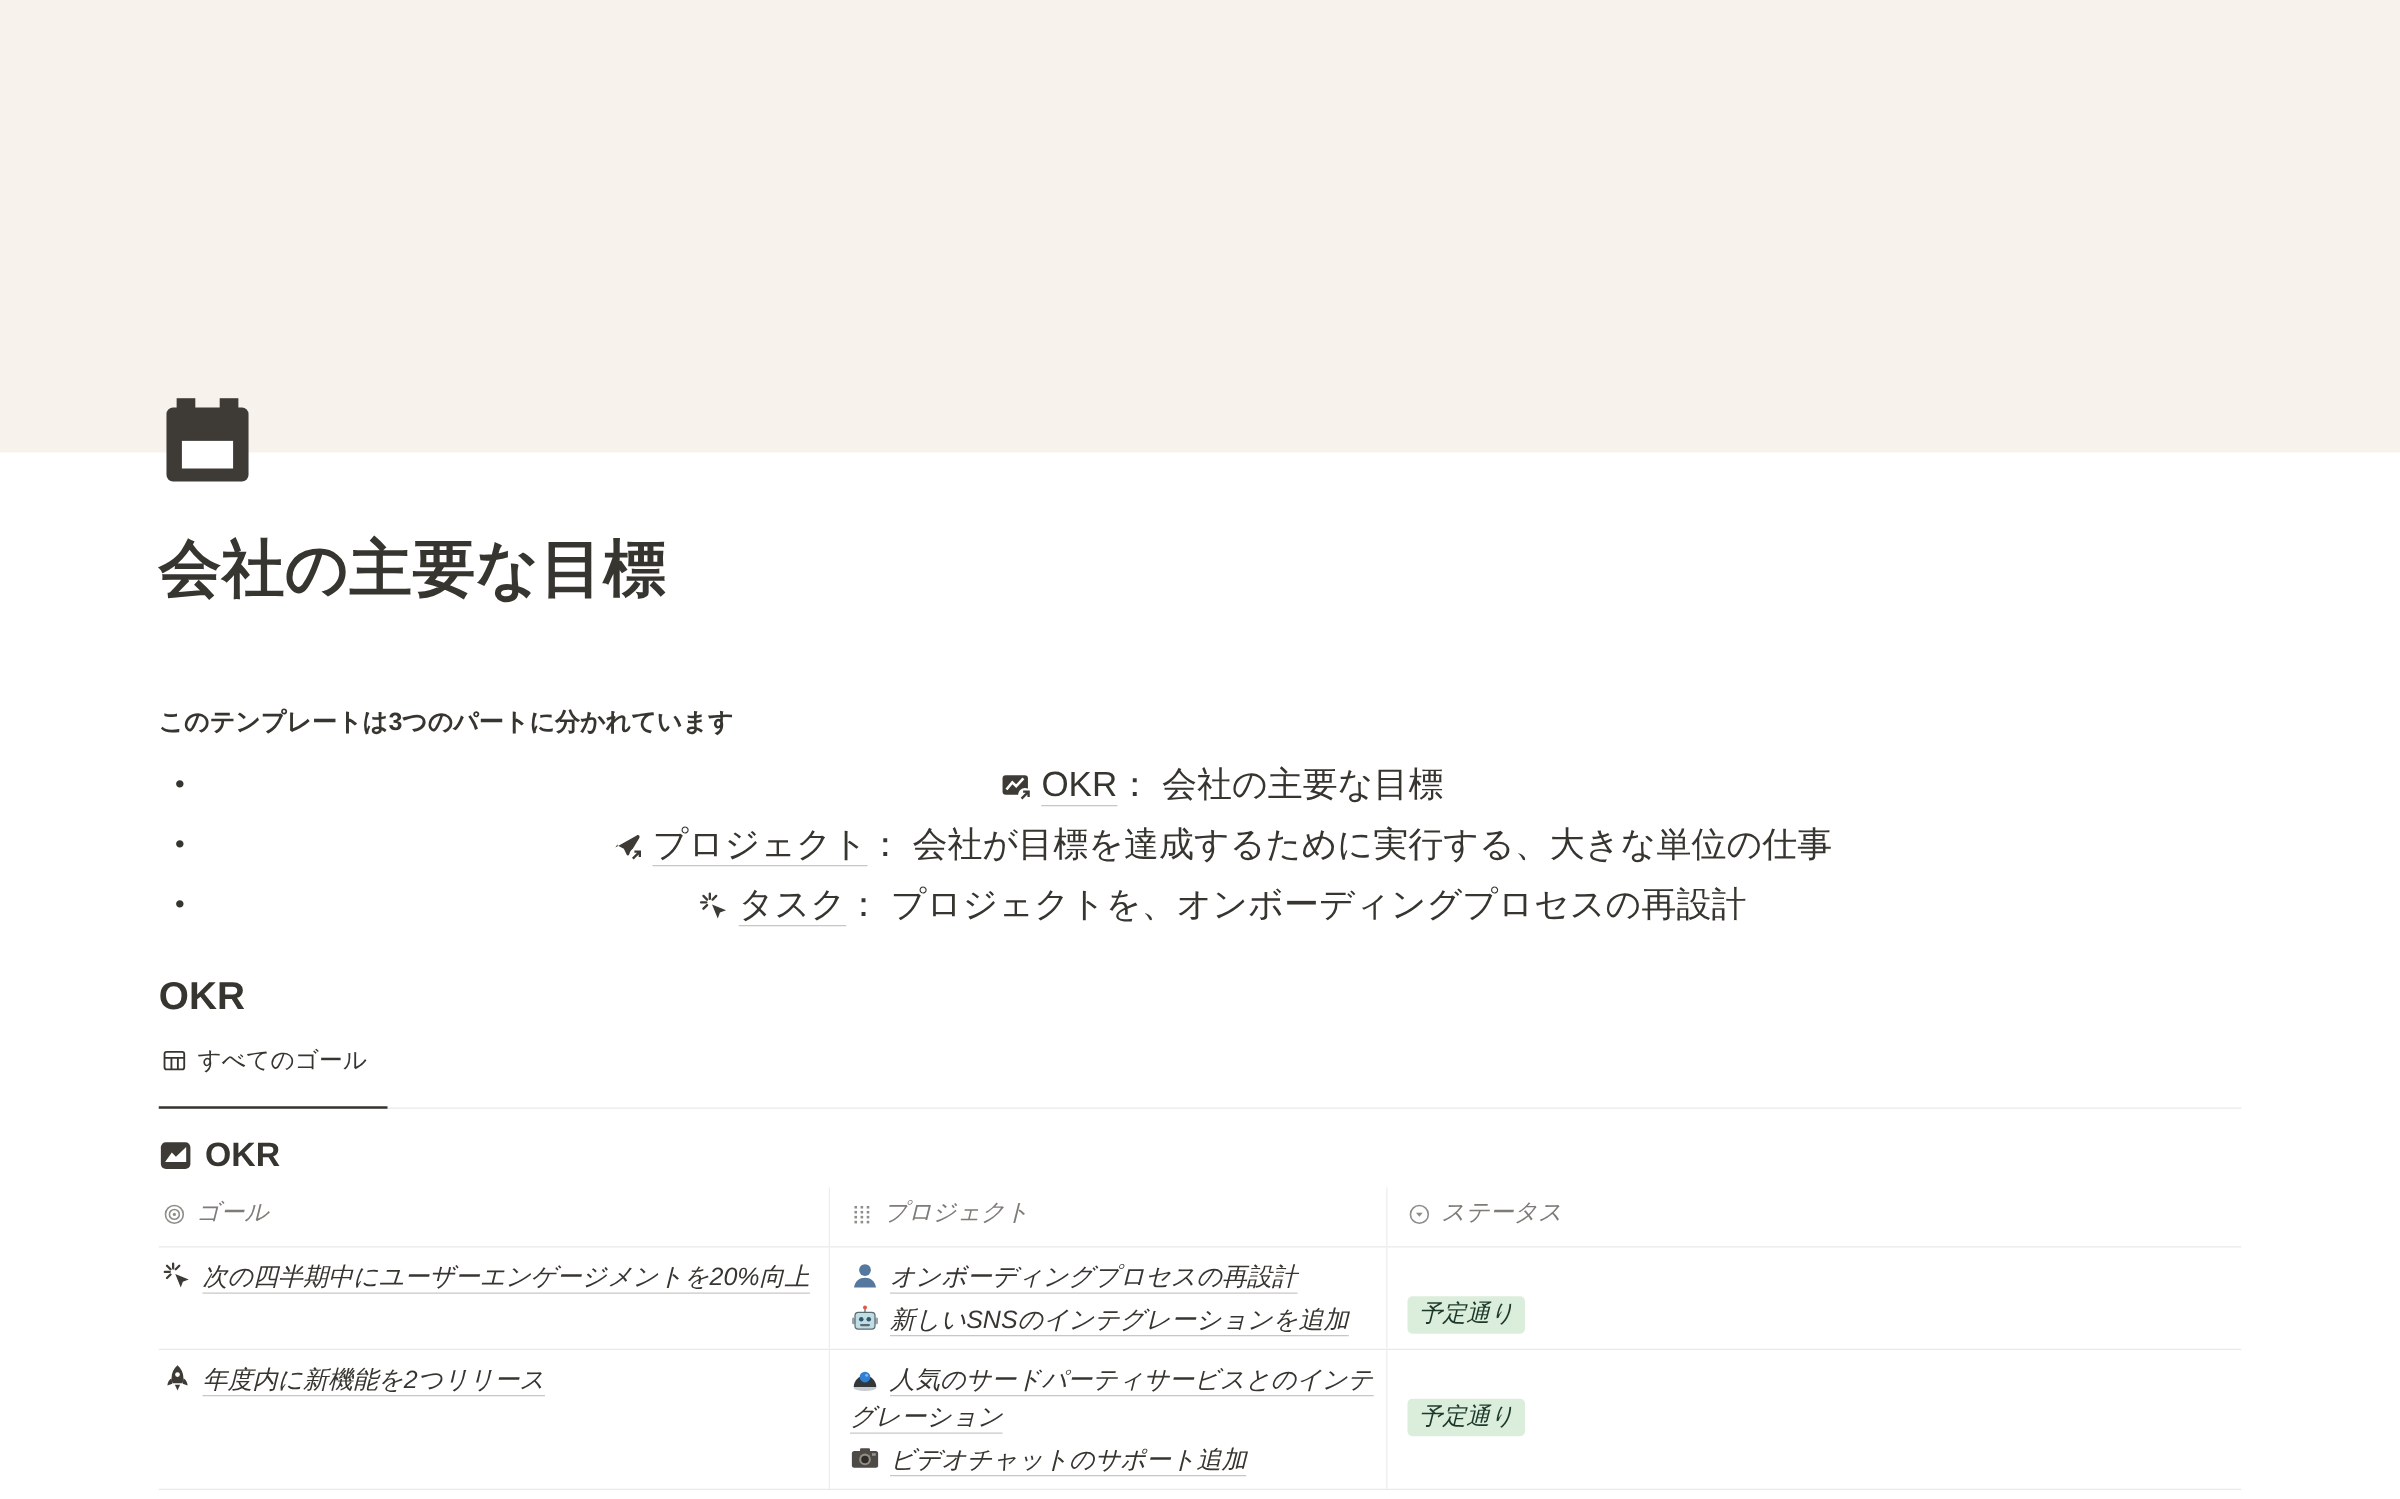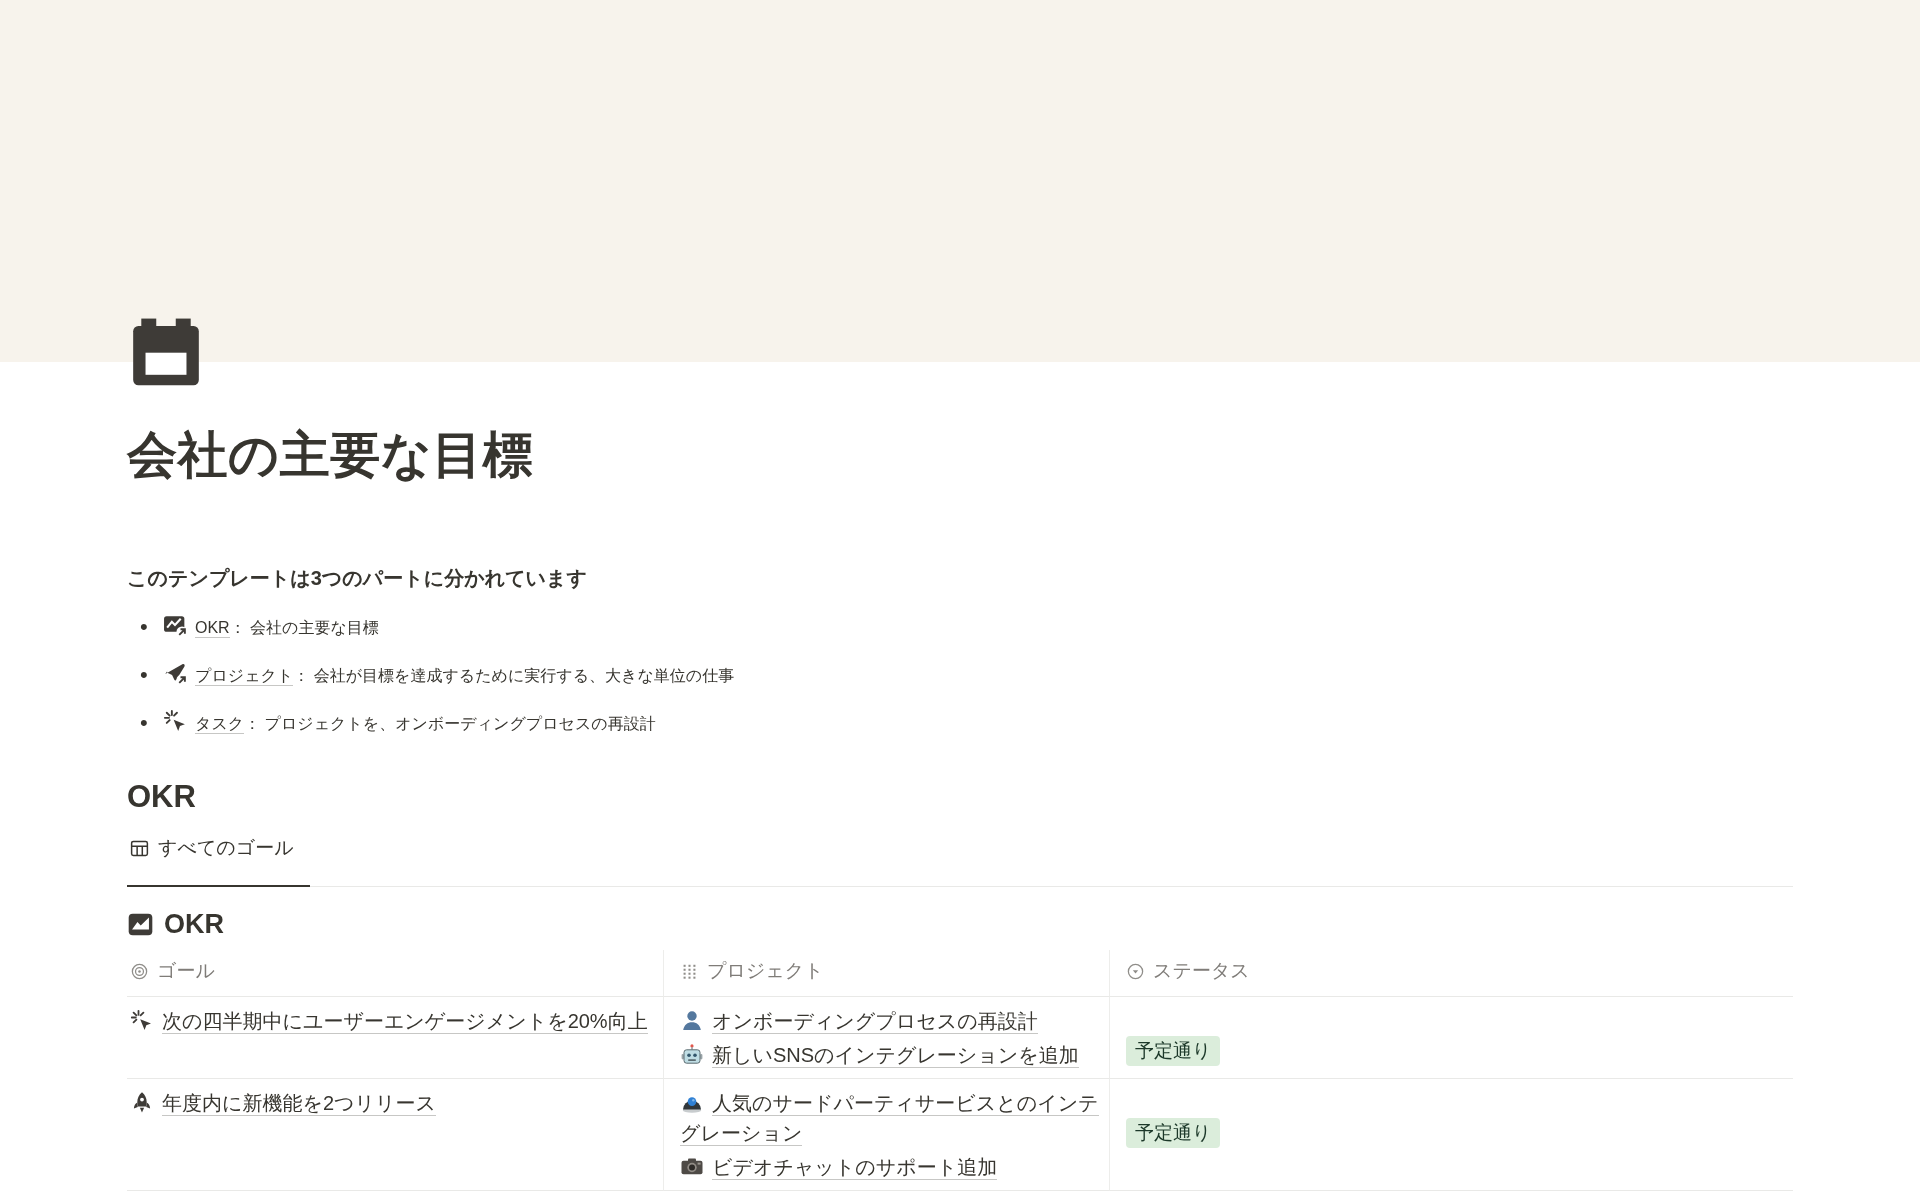--- a/index.html
+++ b/index.html
@@ -11,41 +11,41 @@
   .cover { height:362px; background:#F7F3EC; }
   .content { padding:0 127px; position:relative; }
 
   .page-icon { width:78px; height:78px; margin-top:-47px; display:block; cursor:pointer; }
 
   h1.page-title { font-size:50px; line-height:60px; font-weight:700; letter-spacing:.5px; margin-top:32px; }
 
   h3.intro-heading { font-size:20px; line-height:34px; font-weight:700; margin-top:76px; }
 
   ul.intro-list { list-style:none; margin-top:16px; }
-  ul.intro-list li { position:relative; padding:2px 0 2px 36px; margin-bottom:14px; font-size:16px; line-height:30px; }
+  ul.intro-list li { position:relative; padding:2px 0 2px 36px; margin-bottom:14px; font-size:28px; line-height:30px;text-align:center; }
   ul.intro-list li::before {
     content:"•"; position:absolute; left:13px; top:1px; font-size:22px; color:#37352F;
   }
   .inline-icon { width:25px; height:25px; vertical-align:-5px; margin-right:7px; }
   a.nlink { color:#37352F; text-decoration:none; cursor:pointer; }
   a.nlink .lnk { border-bottom:1px solid rgba(55,53,47,.28); padding-bottom:1px; }
 
   h2.section-heading { font-size:31px; line-height:36px; font-weight:700; margin-top:38px; }
 
   .tabbar { margin-top:16px; border-bottom:1px solid #E9E9E7; }
   .tab { display:inline-flex; align-items:center; gap:8px; padding:4px 16px 24px 2px;
          font-size:19px; color:#37352F; border-bottom:2.5px solid #37352F; margin-bottom:-1px; cursor:pointer; }
   .tab svg { width:21px; height:21px; }
 
   .db-title { display:flex; align-items:center; gap:10px; margin-top:22px; font-size:27px; font-weight:700; }
   .db-title svg { width:27px; height:27px; }
 
   .okr-table { margin-top:10px; width:100%; }
   .trow { display:grid; grid-template-columns:537px 446px 1fr; }
-  .cell { border-bottom:1px solid #E9E9E7; padding:9px 10px 8px 3px; font-size:20px; line-height:30px; }
+  .cell { border-bottom:1px solid #E9E9E7; padding:9px 10px 8px 3px; font-size:20px; line-height:30px;font-style:italic; }
   .cell.c1, .cell.c2 { border-right:1px solid #EDEDEB; }
   .cell.c2, .cell.c3 { padding-left:16px; }
   .thead .cell { color:#7F7C78; font-size:19px; padding-top:6px; padding-bottom:6px; }
   .thead .cell .hwrap { display:inline-flex; align-items:center; gap:8px; cursor:pointer; }
   .thead svg { width:19px; height:19px; }
   .cell-icon { width:24px; height:24px; vertical-align:-5px; margin-right:8px; }
   .proj-item { margin-bottom:4px; }
   .proj-item:last-child { margin-bottom:0; }
 
   .pill { display:inline-block; font-size:19px; line-height:26px; padding:2px 9px; border-radius:4px; cursor:pointer; }

